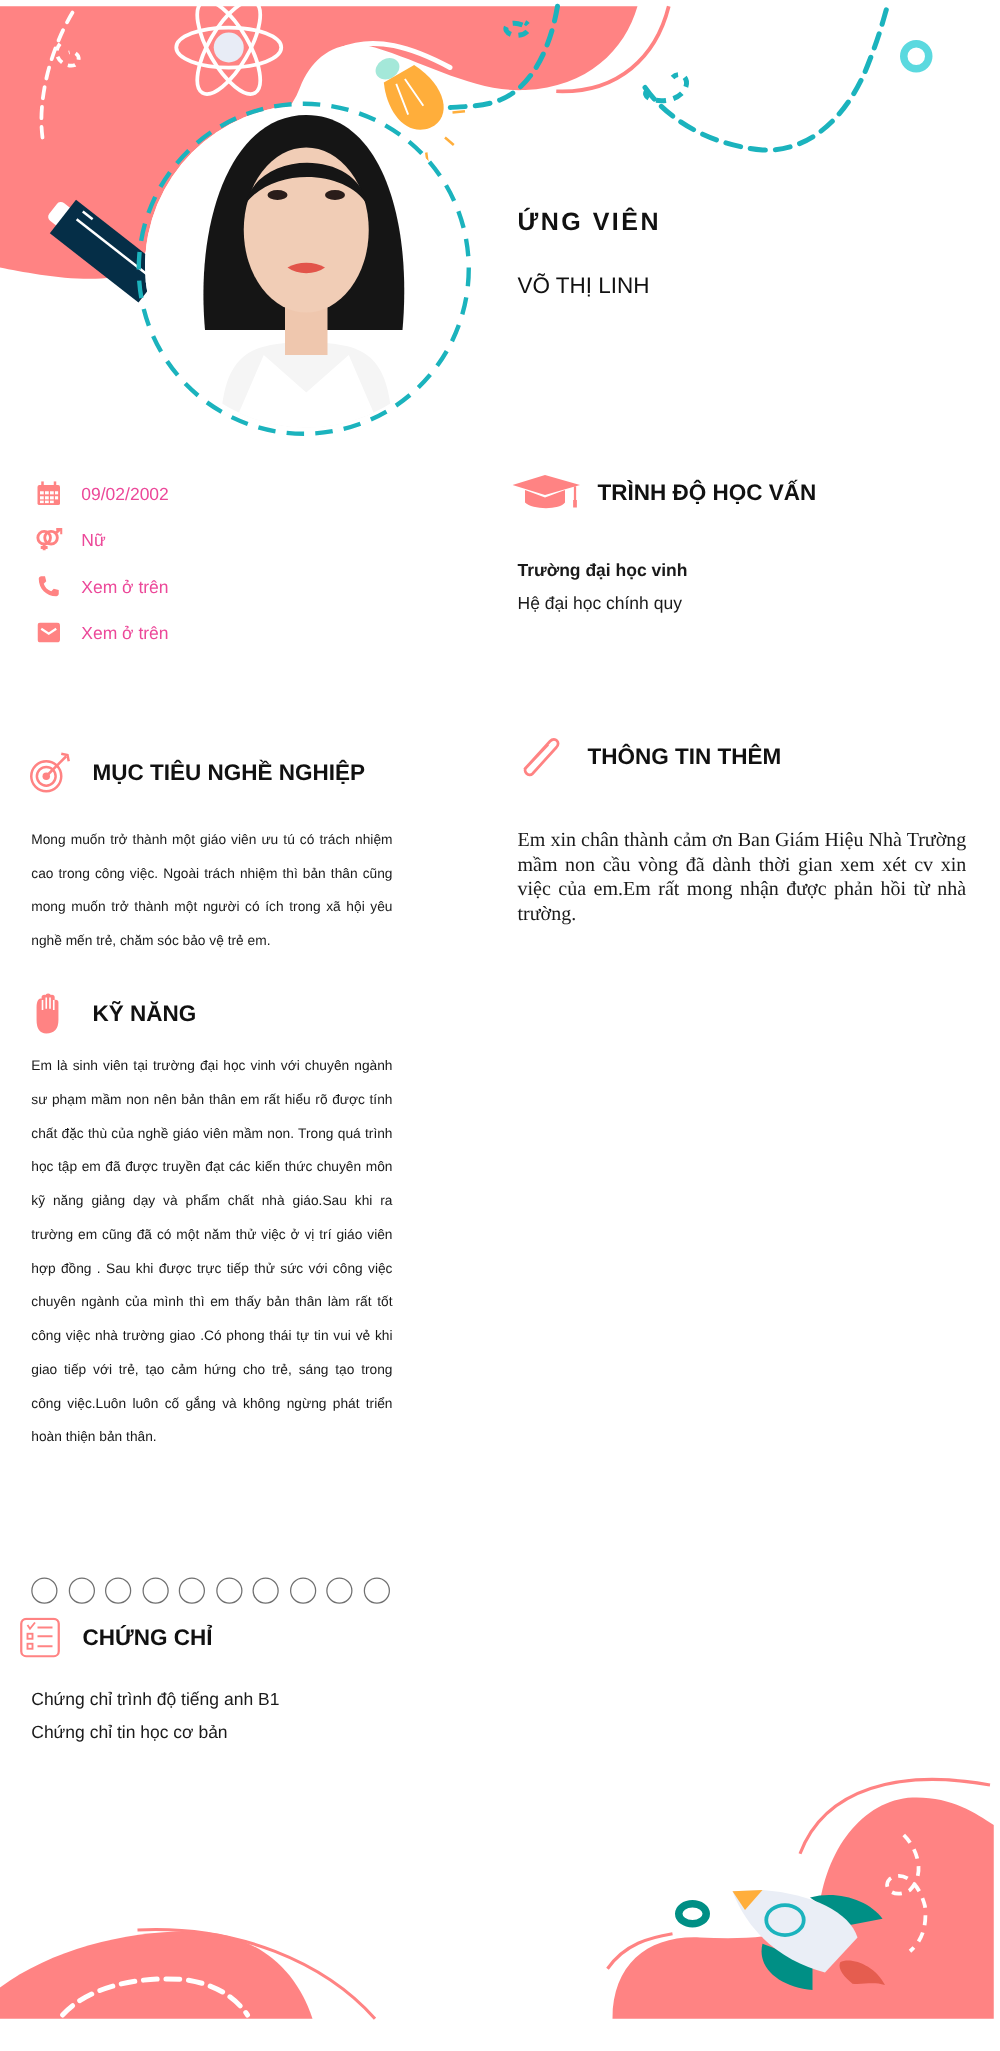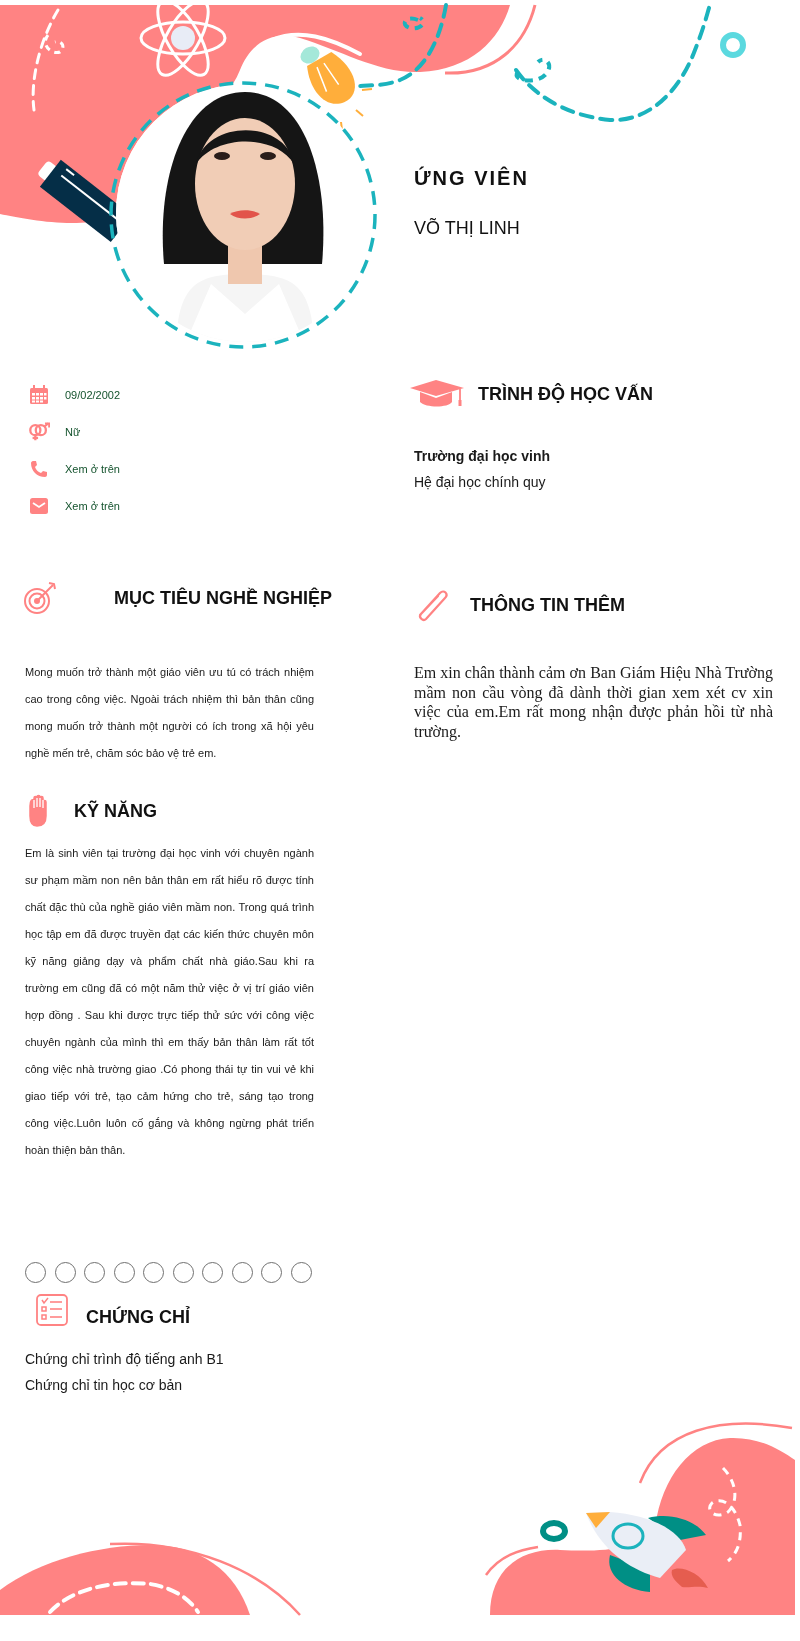--- a/index.html
+++ b/index.html
@@ -7,21 +7,21 @@
   body { position: relative; font-family: "Liberation Sans", "DejaVu Sans", sans-serif; color: #1a1a1a; }
   .deco { position: absolute; left: 0; top: 0; pointer-events: none; }
   .photo-wrap { position: absolute; left: 116px; top: 84px; width: 258px; height: 258px; border-radius: 50%; overflow: hidden; background: #fff; }
   .photo-ring { position: absolute; left: 108px; top: 80px; width: 270px; height: 270px; }
   .hero-title { position: absolute; left: 414px; top: 167px; font-size: 20px; font-weight: 700; letter-spacing: 2px; color: #111; }
   .hero-name { position: absolute; left: 414px; top: 218px; font-size: 18px; color: #111; }
 
   .info-list { position: absolute; left: 28px; top: 384px; width: 300px; }
   .info-row { display: flex; align-items: flex-start; margin-bottom: 13px; }
   .info-row .ico { width: 22px; height: 22px; margin-right: 15px; flex: 0 0 22px; display: flex; align-items: center; justify-content: center; }
-  .info-row .txt { font-size: 11px; line-height: 26px; color: #14532d; margin-top: -2px; }
+  .info-row .txt { font-size: 14px; line-height: 26px; color: #ec4899; margin-top: -2px; }
 
   .sec-head { position: absolute; display: flex; align-items: center; }
   .sec-head .ico { width: 36px; height: 36px; display: flex; align-items: center; justify-content: center; }
   .sec-head .ttl { font-size: 18px; font-weight: 700; color: #111; }
   .para { position: absolute; font-size: 11px; line-height: 27px; text-align: justify; color: #1a1a1a; }
   .para-serif { font-family: "Liberation Serif", "DejaVu Serif", serif; font-size: 16px; line-height: 19.5px; text-align: justify; }
   .edu-list { position: absolute; left: 414px; top: 443px; width: 360px; }
   .edu-list div { font-size: 14px; line-height: 26px; }
   .edu-list .school { font-weight: 700; }
   .rating { position: absolute; left: 25px; top: 1262px; display: flex; }
@@ -162,21 +162,21 @@
     <span class="ico">
       <svg width="18" height="16" viewBox="0 0 18 16">
           <rect x="0" y="0" width="18" height="16" rx="2.5" fill="#FF8383"></rect>
           <path d="M3,5 L9,9 L15,5" stroke="#fff" stroke-width="1.8" fill="none"></path>
         </svg>
     </span>
     <span class="txt">Xem ở trên</span>
   </div>
 </div>
 
-<div class="sec-head" style="left:22px; top:580px;gap:40px;">
+<div class="sec-head" style="left:22px; top:600px;">
   <span class="ico">
     <svg width="34" height="34" viewBox="0 0 34 34">
         <circle cx="14" cy="20" r="12" stroke="#FF8383" stroke-width="2" fill="none"></circle>
         <circle cx="14" cy="20" r="7.5" stroke="#FF8383" stroke-width="2" fill="none"></circle>
         <circle cx="14" cy="20" r="3" fill="#FF8383"></circle>
         <line x1="14" y1="20" x2="30" y2="4" stroke="#FF8383" stroke-width="2"></line>
         <path d="M26,2 L31,3 L32,8" stroke="#FF8383" stroke-width="2" fill="none"></path>
       </svg>
   </span>
   <span class="ttl" style="margin-left:16px;">MỤC TIÊU NGHỀ NGHIỆP</span>
@@ -200,21 +200,21 @@
   <span class="dot"></span>
   <span class="dot"></span>
   <span class="dot"></span>
   <span class="dot"></span>
   <span class="dot"></span>
   <span class="dot"></span>
   <span class="dot"></span>
   <span class="dot"></span>
 </div>
 
-<div class="sec-head" style="left:34px; top:1292px;align-items:flex-end;">
+<div class="sec-head" style="left:14px; top:1292px;">
   <span class="ico">
     <svg width="32" height="32" viewBox="0 0 32 32">
         <rect x="1" y="1" width="30" height="30" rx="4" stroke="#FF8383" stroke-width="1.8" fill="none"></rect>
         <path d="M6,6 L8,9 L12,4" stroke="#FF8383" stroke-width="1.5" fill="none"></path>
         <rect x="6" y="13" width="4" height="4" stroke="#FF8383" stroke-width="1.5" fill="none"></rect>
         <rect x="6" y="21" width="4" height="4" stroke="#FF8383" stroke-width="1.5" fill="none"></rect>
         <line x1="14" y1="8" x2="26" y2="8" stroke="#FF8383" stroke-width="1.6"></line>
         <line x1="14" y1="15" x2="26" y2="15" stroke="#FF8383" stroke-width="1.6"></line>
         <line x1="14" y1="23" x2="26" y2="23" stroke="#FF8383" stroke-width="1.6"></line>
       </svg>

